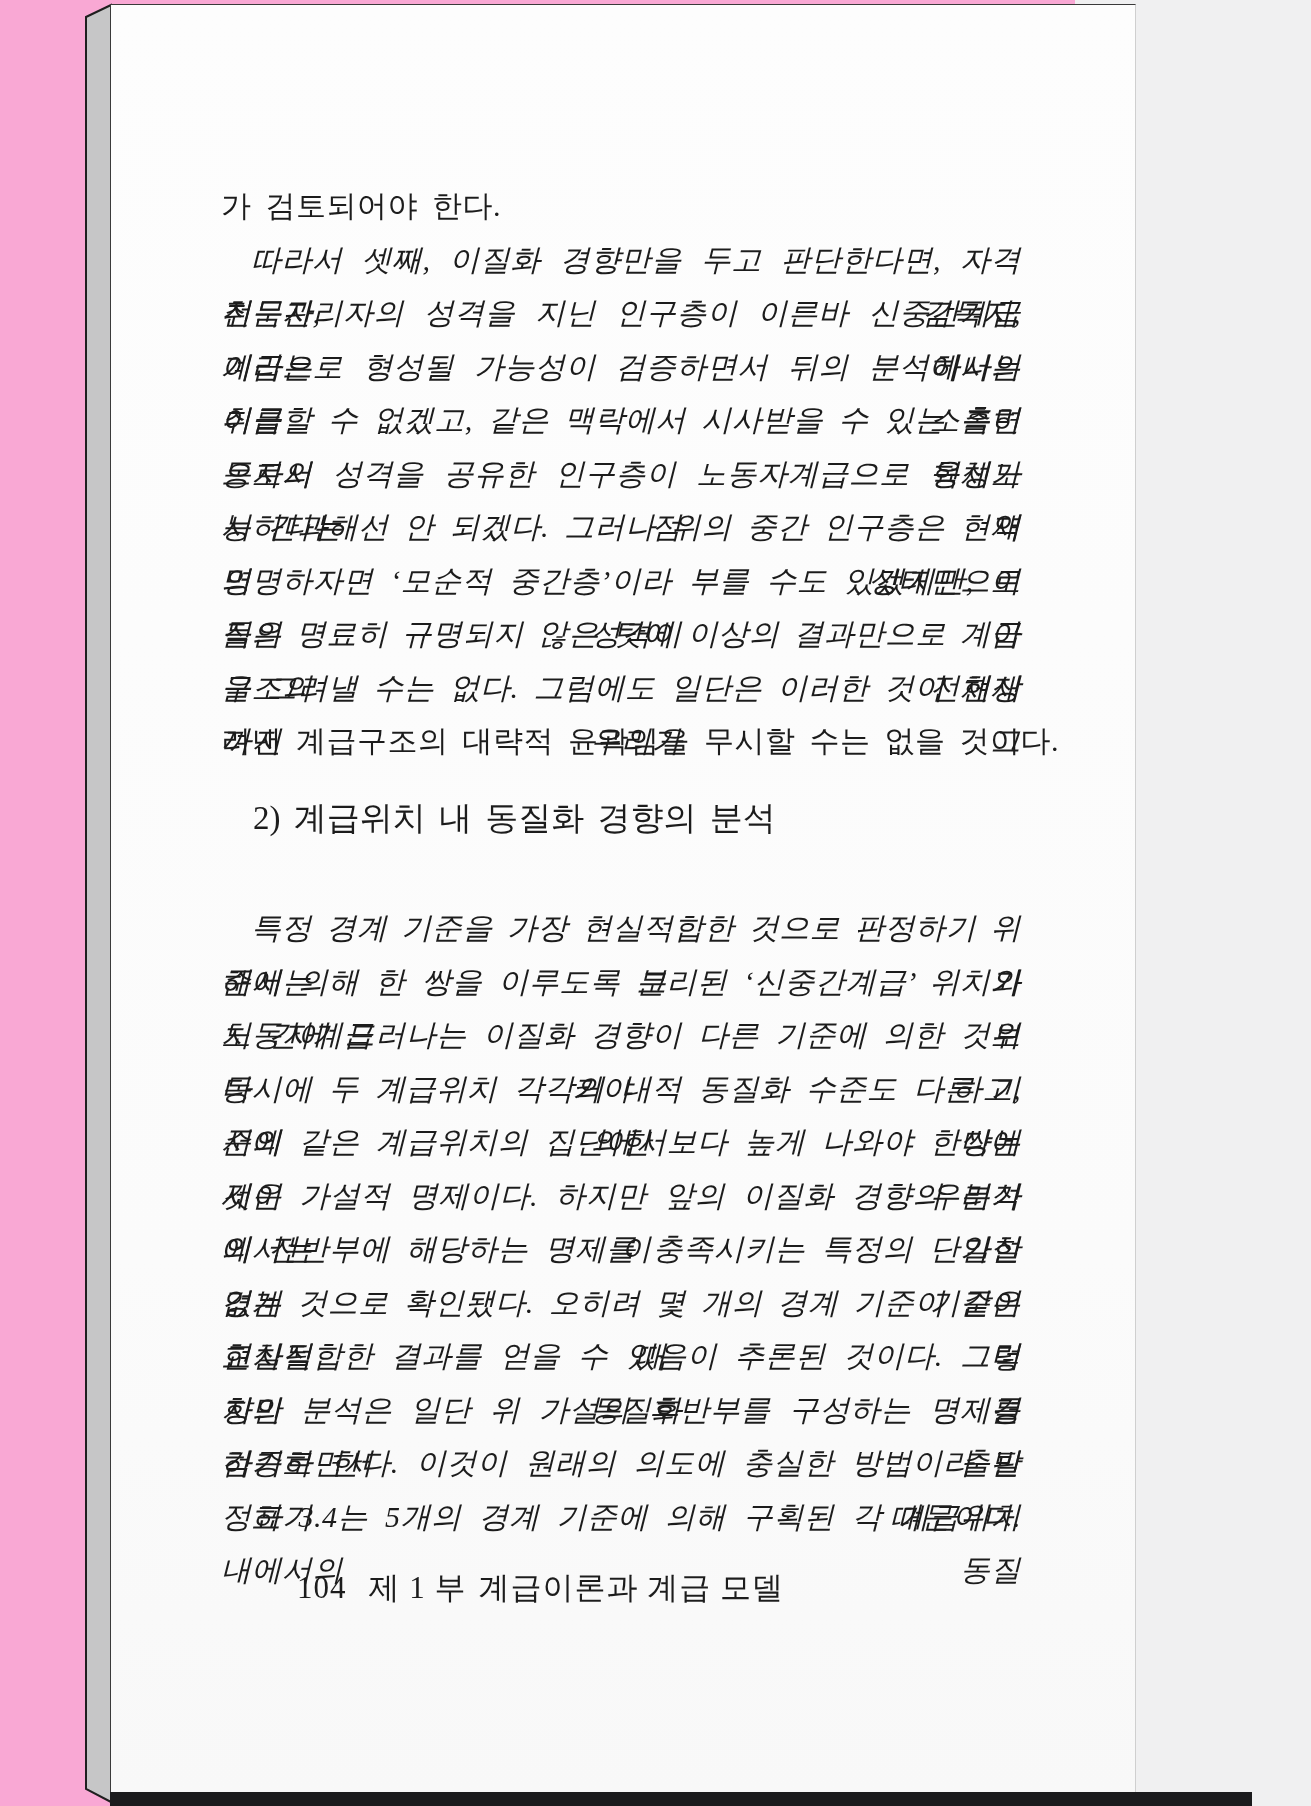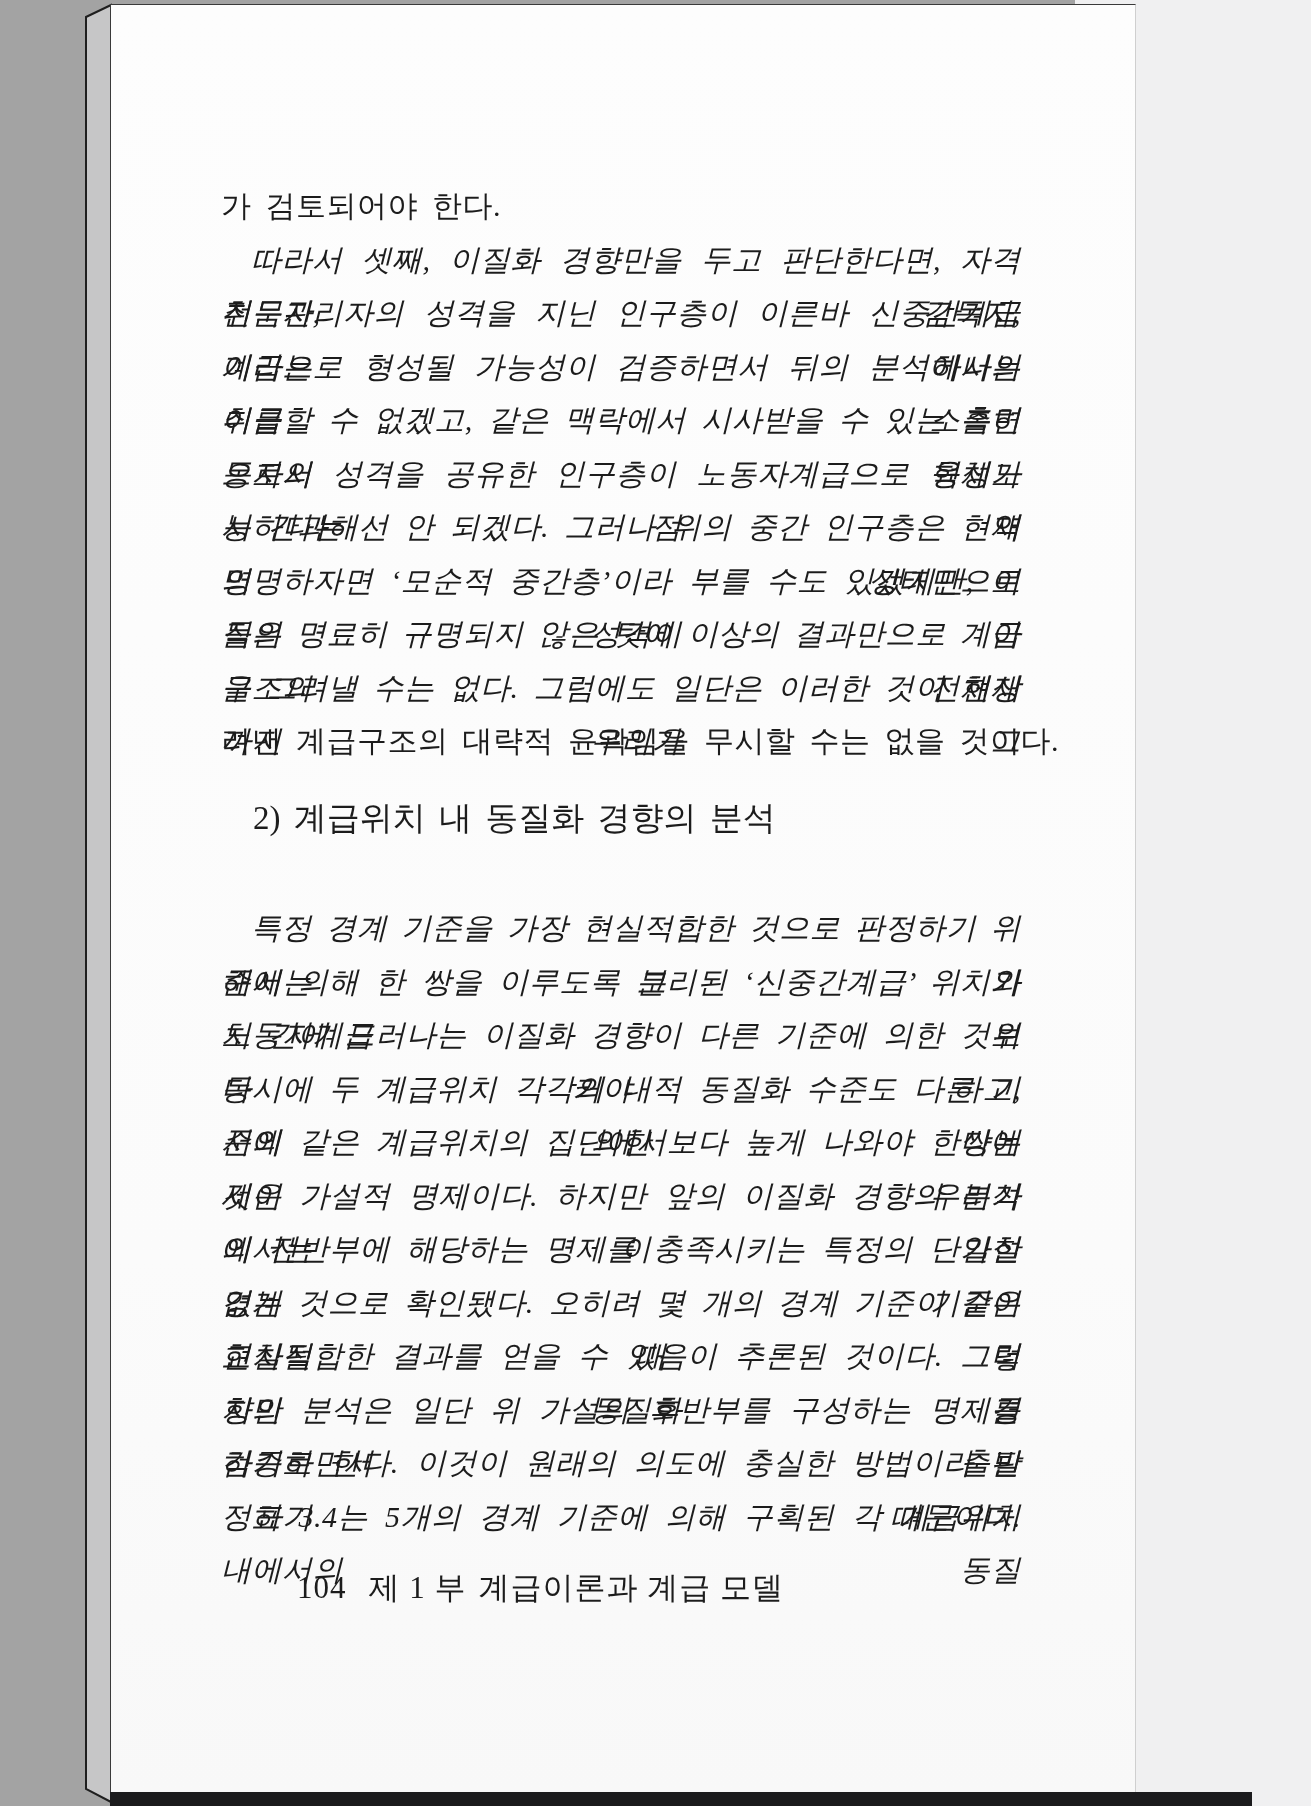--- a/index.html
+++ b/index.html
@@ -8,21 +8,21 @@
     background: #f0f0f1;
     width: 1311px;
     height: 1806px;
     overflow: hidden;
     font-family: "Liberation Serif", "DejaVu Serif", serif;
   }
   .scene {
     position: relative;
     width: 1075px;
     height: 1806px;
-    background: #a3a3a3;
+    background: #f9a8d4;
   }
   .book-edges {
     position: absolute;
     left: 0; top: 0;
     width: 1311px;
     height: 1806px;
     pointer-events: none;
   }
   .page {
     position: absolute;

